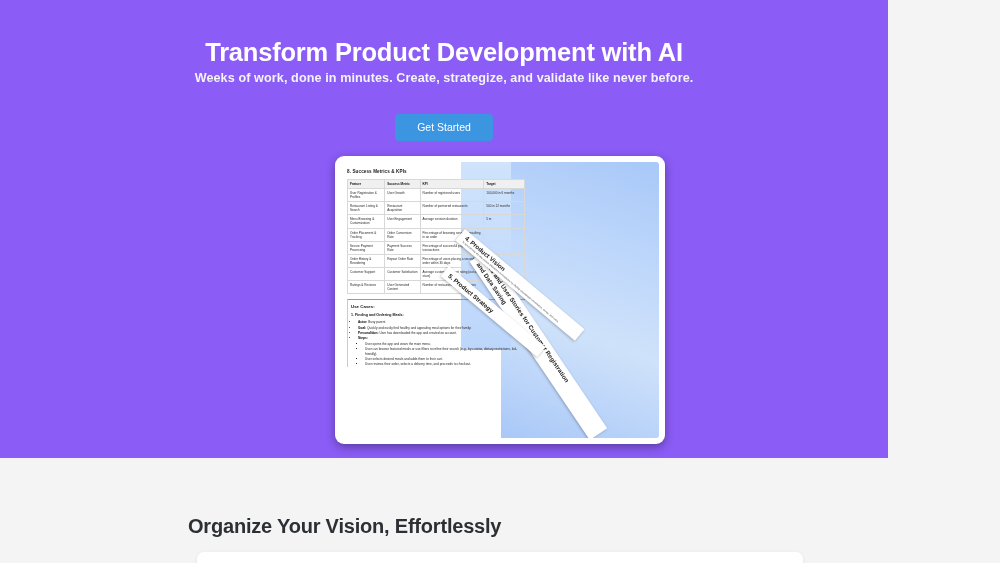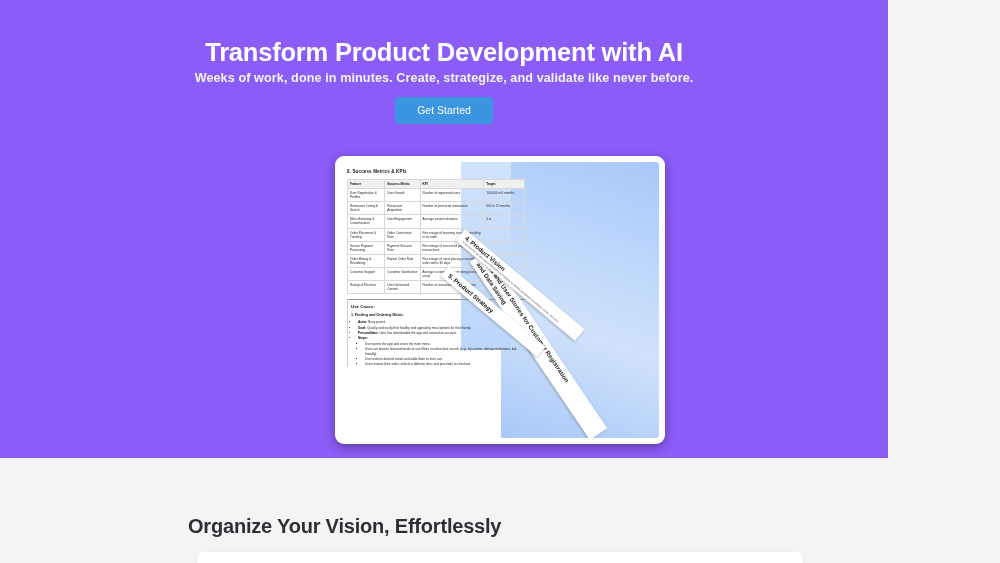--- a/index.html
+++ b/index.html
@@ -28,21 +28,21 @@
     line-height: 1.2;
   }
   .hero-sub {
     margin-top: 3px;
     font-size: 12.6px;
     font-weight: bold;
     color: #f2f4f6;
     letter-spacing: 0.1px;
   }
   .cta-btn {
-    margin-top: 12px;
+    margin-top: 29px;
     width: 98px;
     height: 27px;
     border: none;
     border-radius: 4px;
     background: #3b95e0;
     color: #ffffff;
     font-family: "Liberation Sans", sans-serif;
     font-size: 10.5px;
     cursor: pointer;
     display: flex;

